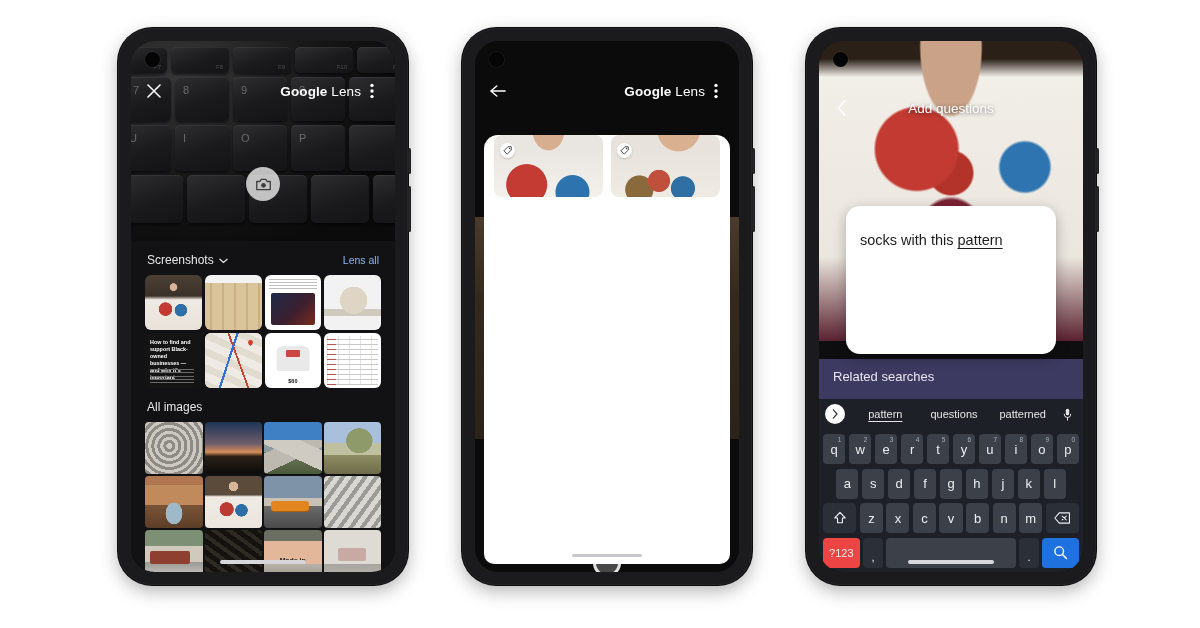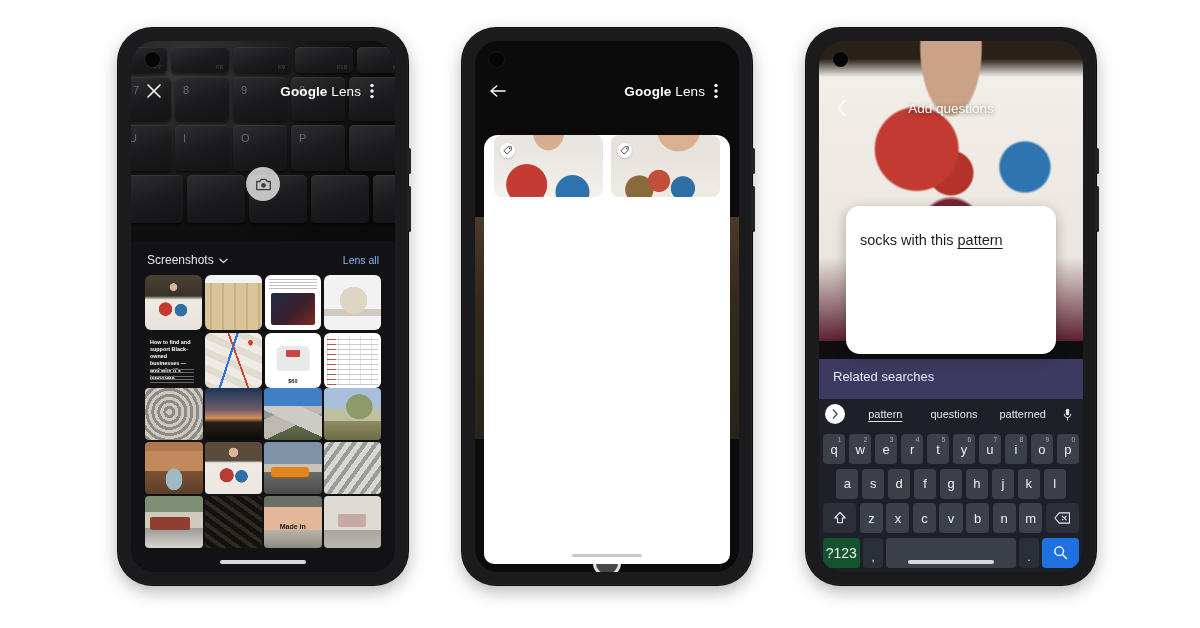--- a/index.html
+++ b/index.html
@@ -335,21 +335,21 @@
   .kbd{ position:absolute; left:0; right:0; top:388px; bottom:0; background:#1d2026; padding:5px 4px 0 4px; }
   .krow{ display:flex; gap:3.5px; margin-bottom:4.5px; justify-content:center; }
   .key{
     position:relative; flex:1; height:30px; border-radius:4px; background:#3c4049;
     display:flex; align-items:center; justify-content:center;
     color:#eceef1; font-size:13px;
   }
   .key sup{ position:absolute; right:4px; top:2px; font-size:6.5px; color:#aab0ba; }
   .key.mod{ background:#2b2f37; flex:1.45; }
   .key.sp{ flex:5.1; background:#3c4049; }
-  .key.num{ flex:1.45; background:#14532d; font-size:14px; }
+  .key.num{ flex:1.45; background:#ef4444; font-size:11px; }
   .key.comma, .key.period{ flex:.78; background:#2b2f37; font-size:11px; align-items:flex-end; padding-bottom:5px; }
   .key.search{ flex:1.45; background:#1f71e0; }
   .krow.r2{ padding:0 13px; }
   .ksvg{ display:block; }
 </style>
 </head>
 <body>
 
 <div class="stage">
 
@@ -459,20 +459,21 @@
           <div class="thumb r1 ph-map">
               <i class="pin"></i>
             </div>
           <div class="thumb r1 ph-tee">
             <i class="lg"></i>
             <div class="pr">$60</div>
           </div>
           <div class="thumb r1 ph-sheet"></div>
         </div>
 
+        <div class="sec-title2">All images</div>
 
         <div class="grid4 allimg">
           <div class="thumb ph-stairs"></div>
           <div class="thumb ph-sunset"></div>
           <div class="thumb ph-mtn"></div>
           <div class="thumb ph-tree"></div>
           <div class="thumb ph-arch"></div>
           <div class="thumb ph-shirt2"></div>
           <div class="thumb ph-bus"></div>
           <div class="thumb ph-rock"></div>

